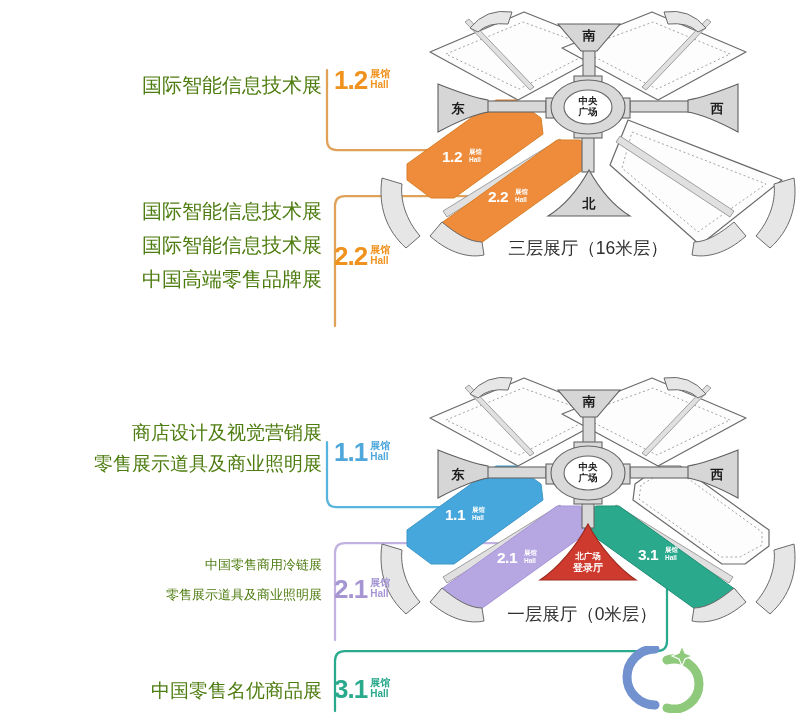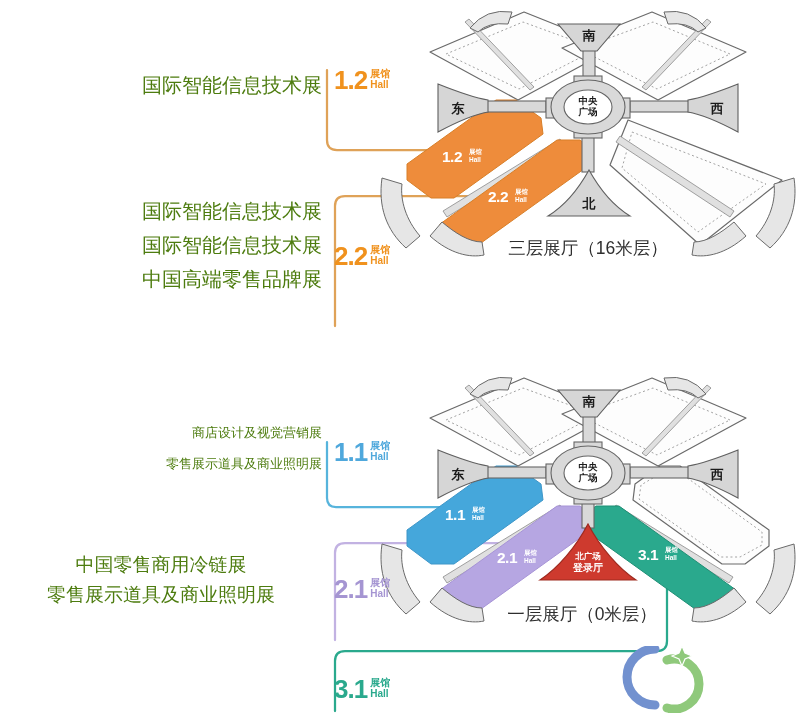--- a/index.html
+++ b/index.html
@@ -3,22 +3,22 @@
 <meta charset="utf-8">
 <style>
   html,body{margin:0;padding:0;background:#fff;}
   .page{position:relative;width:804px;height:713px;background:#ffffff;overflow:hidden;
         font-family:"Liberation Sans","DejaVu Sans",sans-serif;}
   svg{position:absolute;}
   .lines{position:absolute;left:0;width:322px;text-align:right;color:#4d7c0f;}
   .lines .ln{white-space:nowrap;}
   .g-top .ln{font-size:20px;line-height:34px;}
   .g12 .ln{line-height:26px;}
-  .g11 .ln{font-size:13px;line-height:31px;}
-  .g21 .ln{font-size:19px;line-height:30px;text-align:center;}
+  .g11 .ln{font-size:19px;line-height:31px;}
+  .g21 .ln{font-size:13px;line-height:30px;}
   .g31 .ln{font-size:19px;line-height:26px;}
   .badge{position:absolute;display:flex;align-items:flex-start;gap:3px;}
   .bnum{font-size:26px;line-height:26px;font-weight:bold;letter-spacing:-1px;}
   .bstack{display:flex;flex-direction:column;font-size:10px;line-height:10.5px;font-weight:bold;margin-top:2px;}
   .c-orange{color:#F0921E;}
   .c-blue{color:#4FA8DC;}
   .c-purple{color:#A595D2;}
   .c-teal{color:#2AA98D;}
   .mapcap{font-size:17.5px;fill:#2e2e2e;}
   .dirchar{font-size:13px;font-weight:bold;fill:#1a1a1a;}
@@ -232,20 +232,23 @@
     <div class="ln">零售展示道具及商业照明展</div>
   </div>
   <div class="badge c-purple" style="left:334px;top:576px;">
     <span class="bnum">2.1</span>
     <span class="bstack">
         <span>展馆</span>
         <span>Hall</span>
       </span>
   </div>
 
+  <div class="lines g31" style="top:678px;">
+    <div class="ln">中国零售名优商品展</div>
+  </div>
   <div class="badge c-teal" style="left:334px;top:676px;">
     <span class="bnum">3.1</span>
     <span class="bstack">
         <span>展馆</span>
         <span>Hall</span>
       </span>
   </div>
 
   <svg width="96" height="67" viewBox="0 0 96 67" style="left:612px;top:646px;">
     <path d="M43,3 A28,28 0 1 0 43,59" fill="none" stroke-width="9" stroke-linecap="round" stroke="#7291CF"></path>

